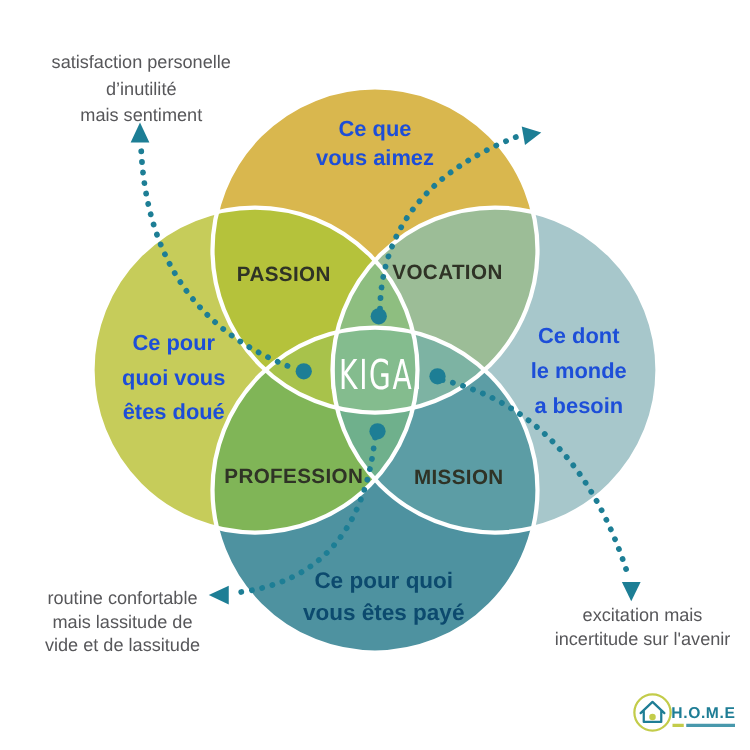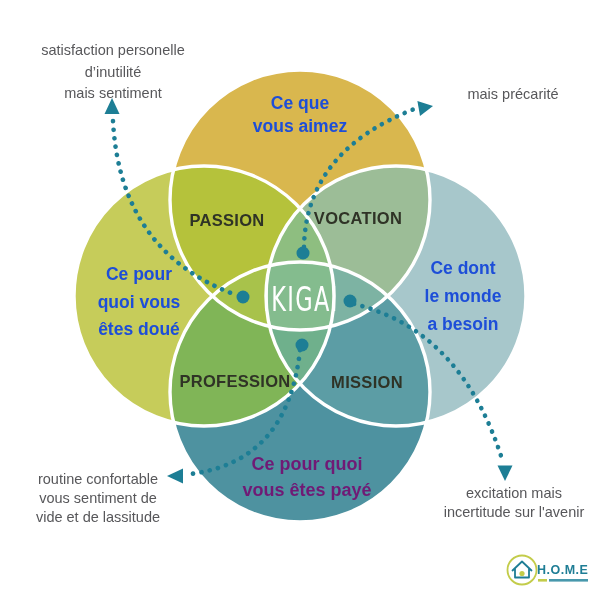--- a/index.html
+++ b/index.html
@@ -6,21 +6,21 @@
   .stage{
     position:relative;width:600px;height:600px;background:#ffffff;overflow:hidden;
     font-family:"Liberation Sans", sans-serif;
   }
   .stage svg.venn{position:absolute;left:0;top:0;}
   .trail{fill:none;stroke-width:4.6;stroke-linecap:round;stroke-dasharray:0.1 8.4;}
   .lbl{position:absolute;text-align:center;}
   .circle-label{font-weight:bold;color:#1d4ed8;font-size:17.5px;line-height:23px;}
   .circle-label.left{line-height:27.5px;}
   .circle-label.right{line-height:28px;}
-  .circle-label.bottom{color:#701a75;font-size:18px;line-height:25.5px;}
+  .circle-label.bottom{color:#0c4a6e;font-size:18px;line-height:25.5px;}
   .zone-label{font-weight:bold;color:#2f3326;font-size:16.5px;line-height:20px;letter-spacing:0.3px;}
   .ikigai{
     color:#ffffff;font-size:33px;line-height:44px;font-weight:400;
     transform:scaleX(0.68);letter-spacing:2px;font-family:"DejaVu Sans", sans-serif;
   }
   .ann{color:#57575a;font-size:14.5px;}
   .ann.tl{line-height:21.5px;}
   .ann.tr{line-height:21px;}
   .ann.bl{line-height:19px;}
   .ann.br{line-height:19px;}
@@ -133,25 +133,24 @@
   <div class="lbl zone-label" style="left:307px;top:372px;width:120px;">MISSION</div>
 
   <div class="lbl ikigai" style="left:241px;top:278px;width:120px;height:44px;">IKIGAI</div>
 
   <div class="lbl ann tl" style="left:23px;top:40px;width:180px;">
     <div>satisfaction personelle</div>
     <div>d’inutilité</div>
     <div>mais sentiment</div>
   </div>
   <div class="lbl ann tr" style="left:425px;top:84px;width:176px;">
-    <div>mais précarité</div>
   </div>
   <div class="lbl ann bl" style="left:12px;top:470px;width:172px;">
     <div>routine confortable</div>
-    <div>vous sentiment de</div>
+    <div>mais lassitude de</div>
     <div>vide et de lassitude</div>
   </div>
   <div class="lbl ann br" style="left:424px;top:484px;width:180px;">
     <div>excitation mais</div>
     <div>incertitude sur l'avenir</div>
   </div>
 
   <svg class="logo" width="100" height="44" viewBox="0 0 100 44">
     <circle cx="24" cy="20" r="14.5" fill="none" stroke="#c3cc4a" stroke-width="1.8"></circle>
     <path d="M14.5,20.5 L24,11.5 L33.5,20.5 M17,18.5 L17,27.5 L31,27.5 L31,18.5" fill="none" stroke="#1e7d95" stroke-width="1.8" stroke-linecap="round" stroke-linejoin="round"></path>

